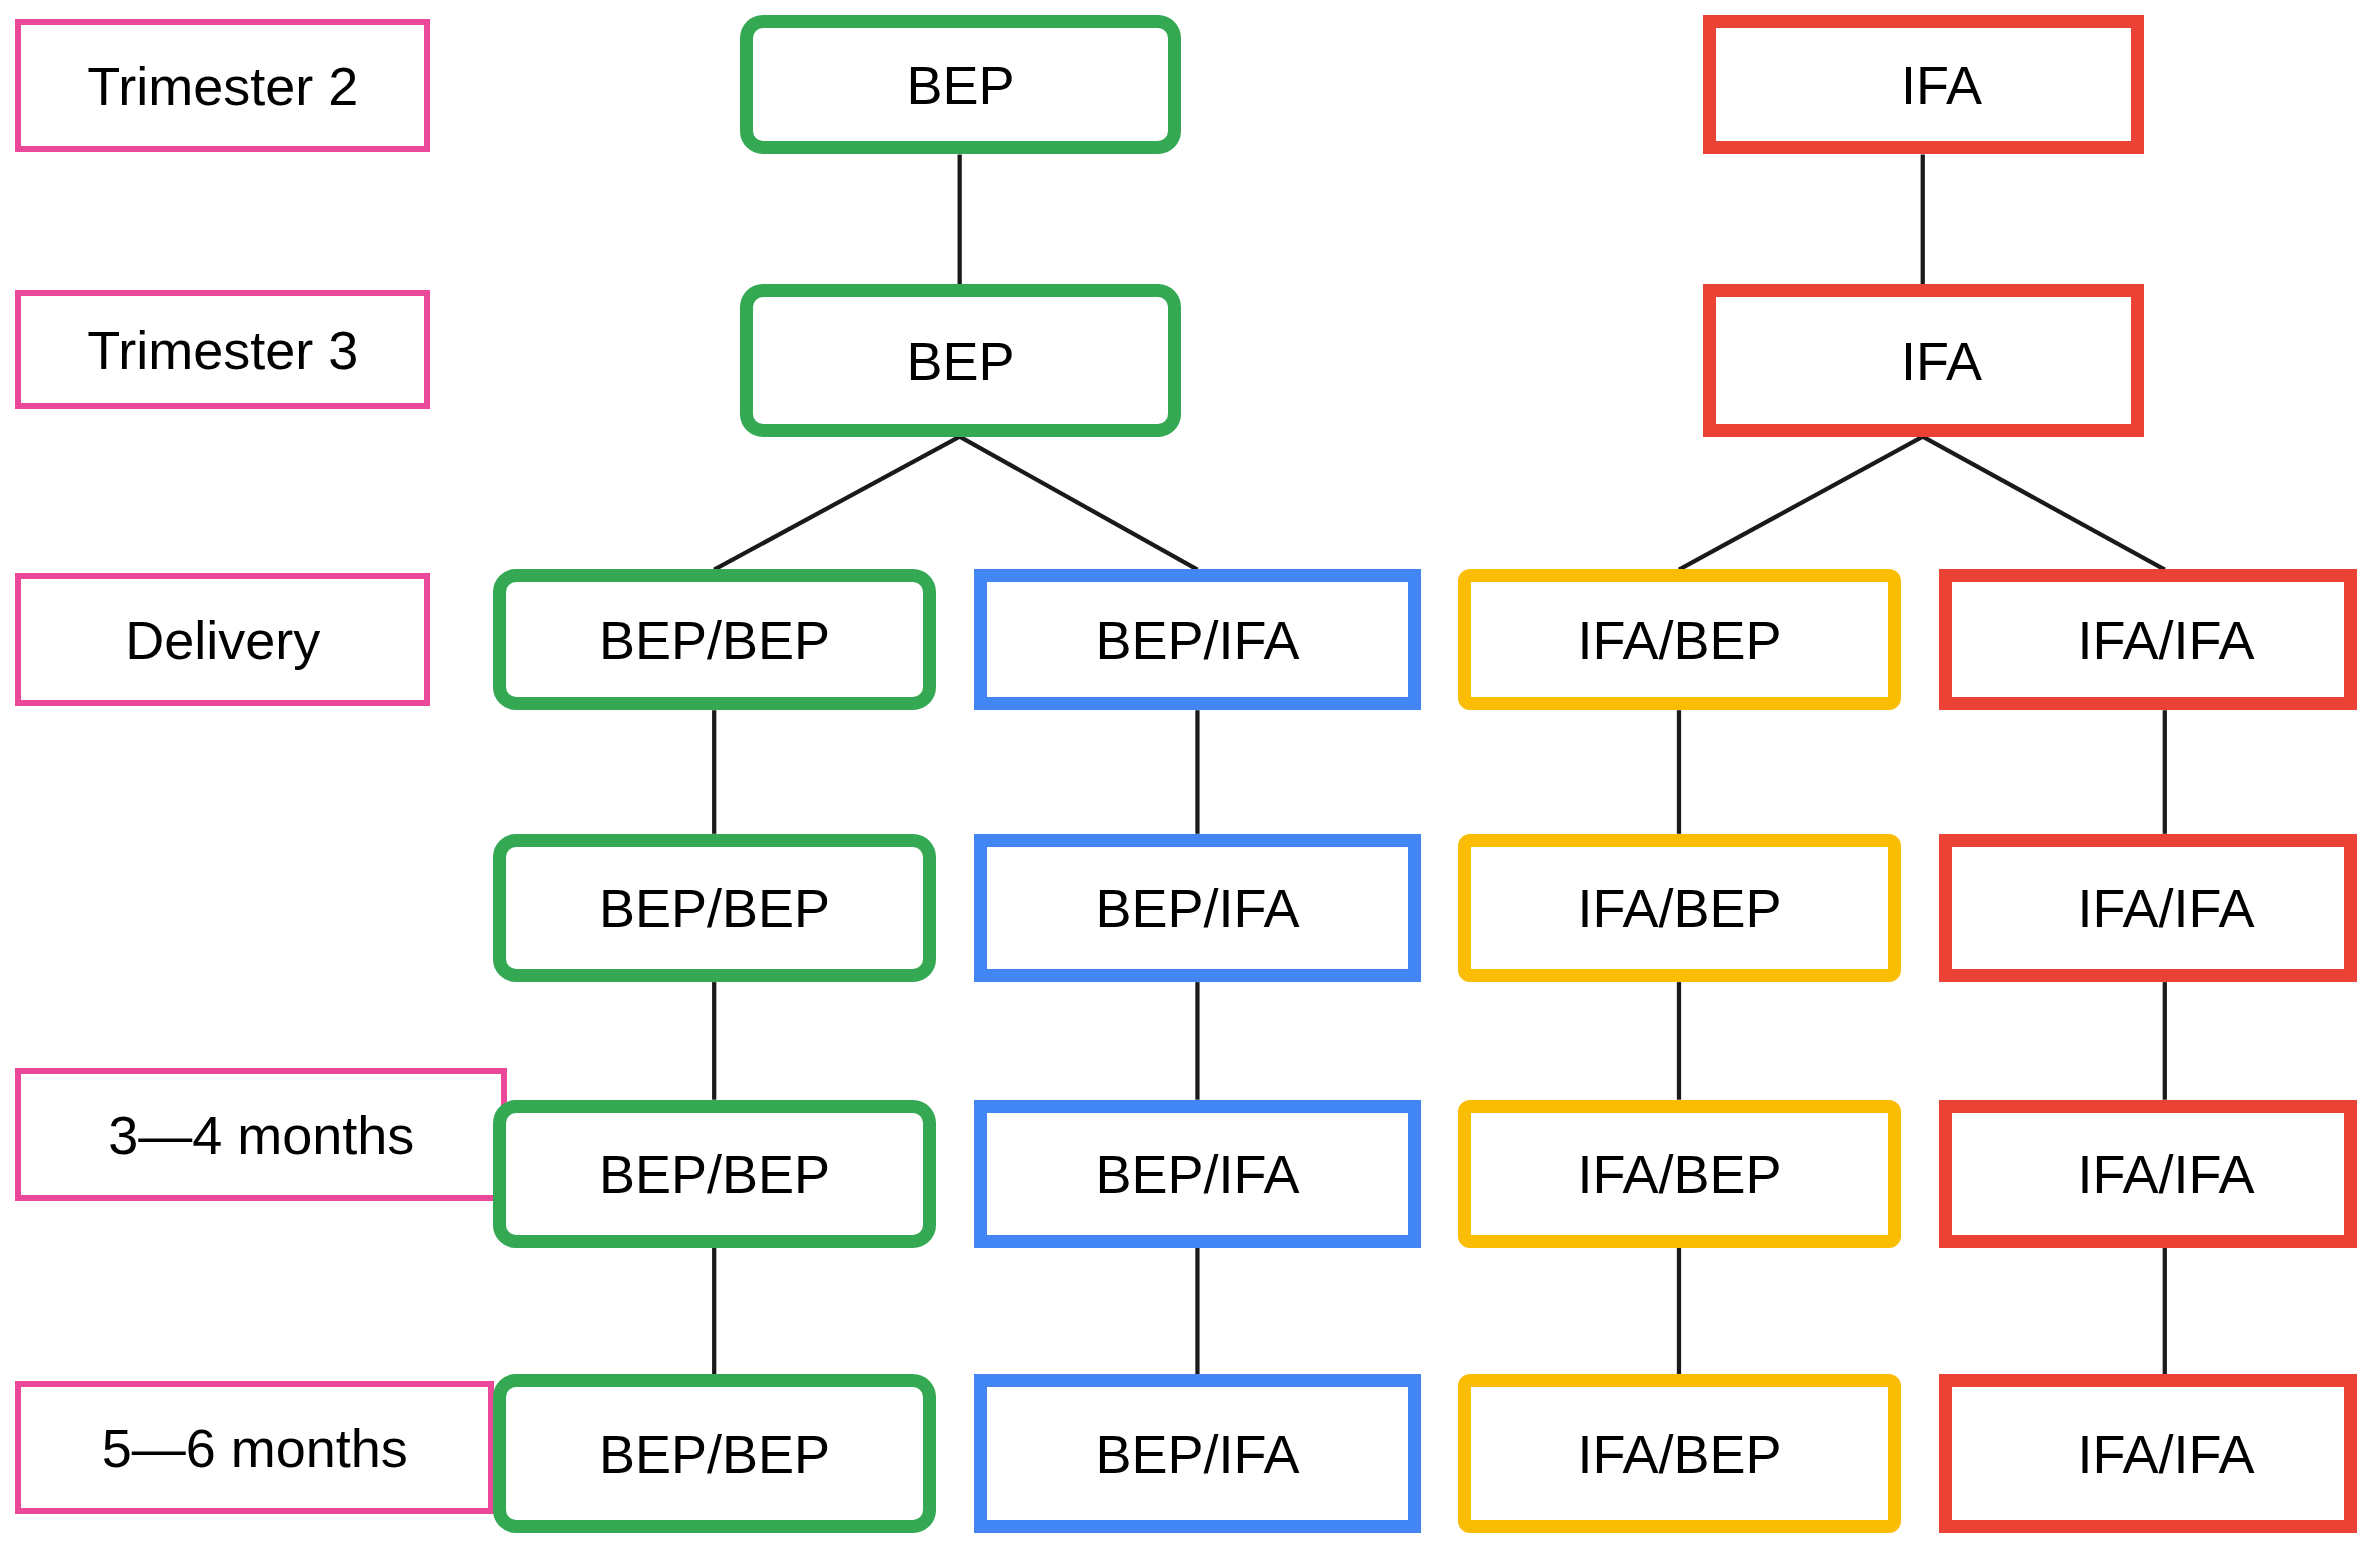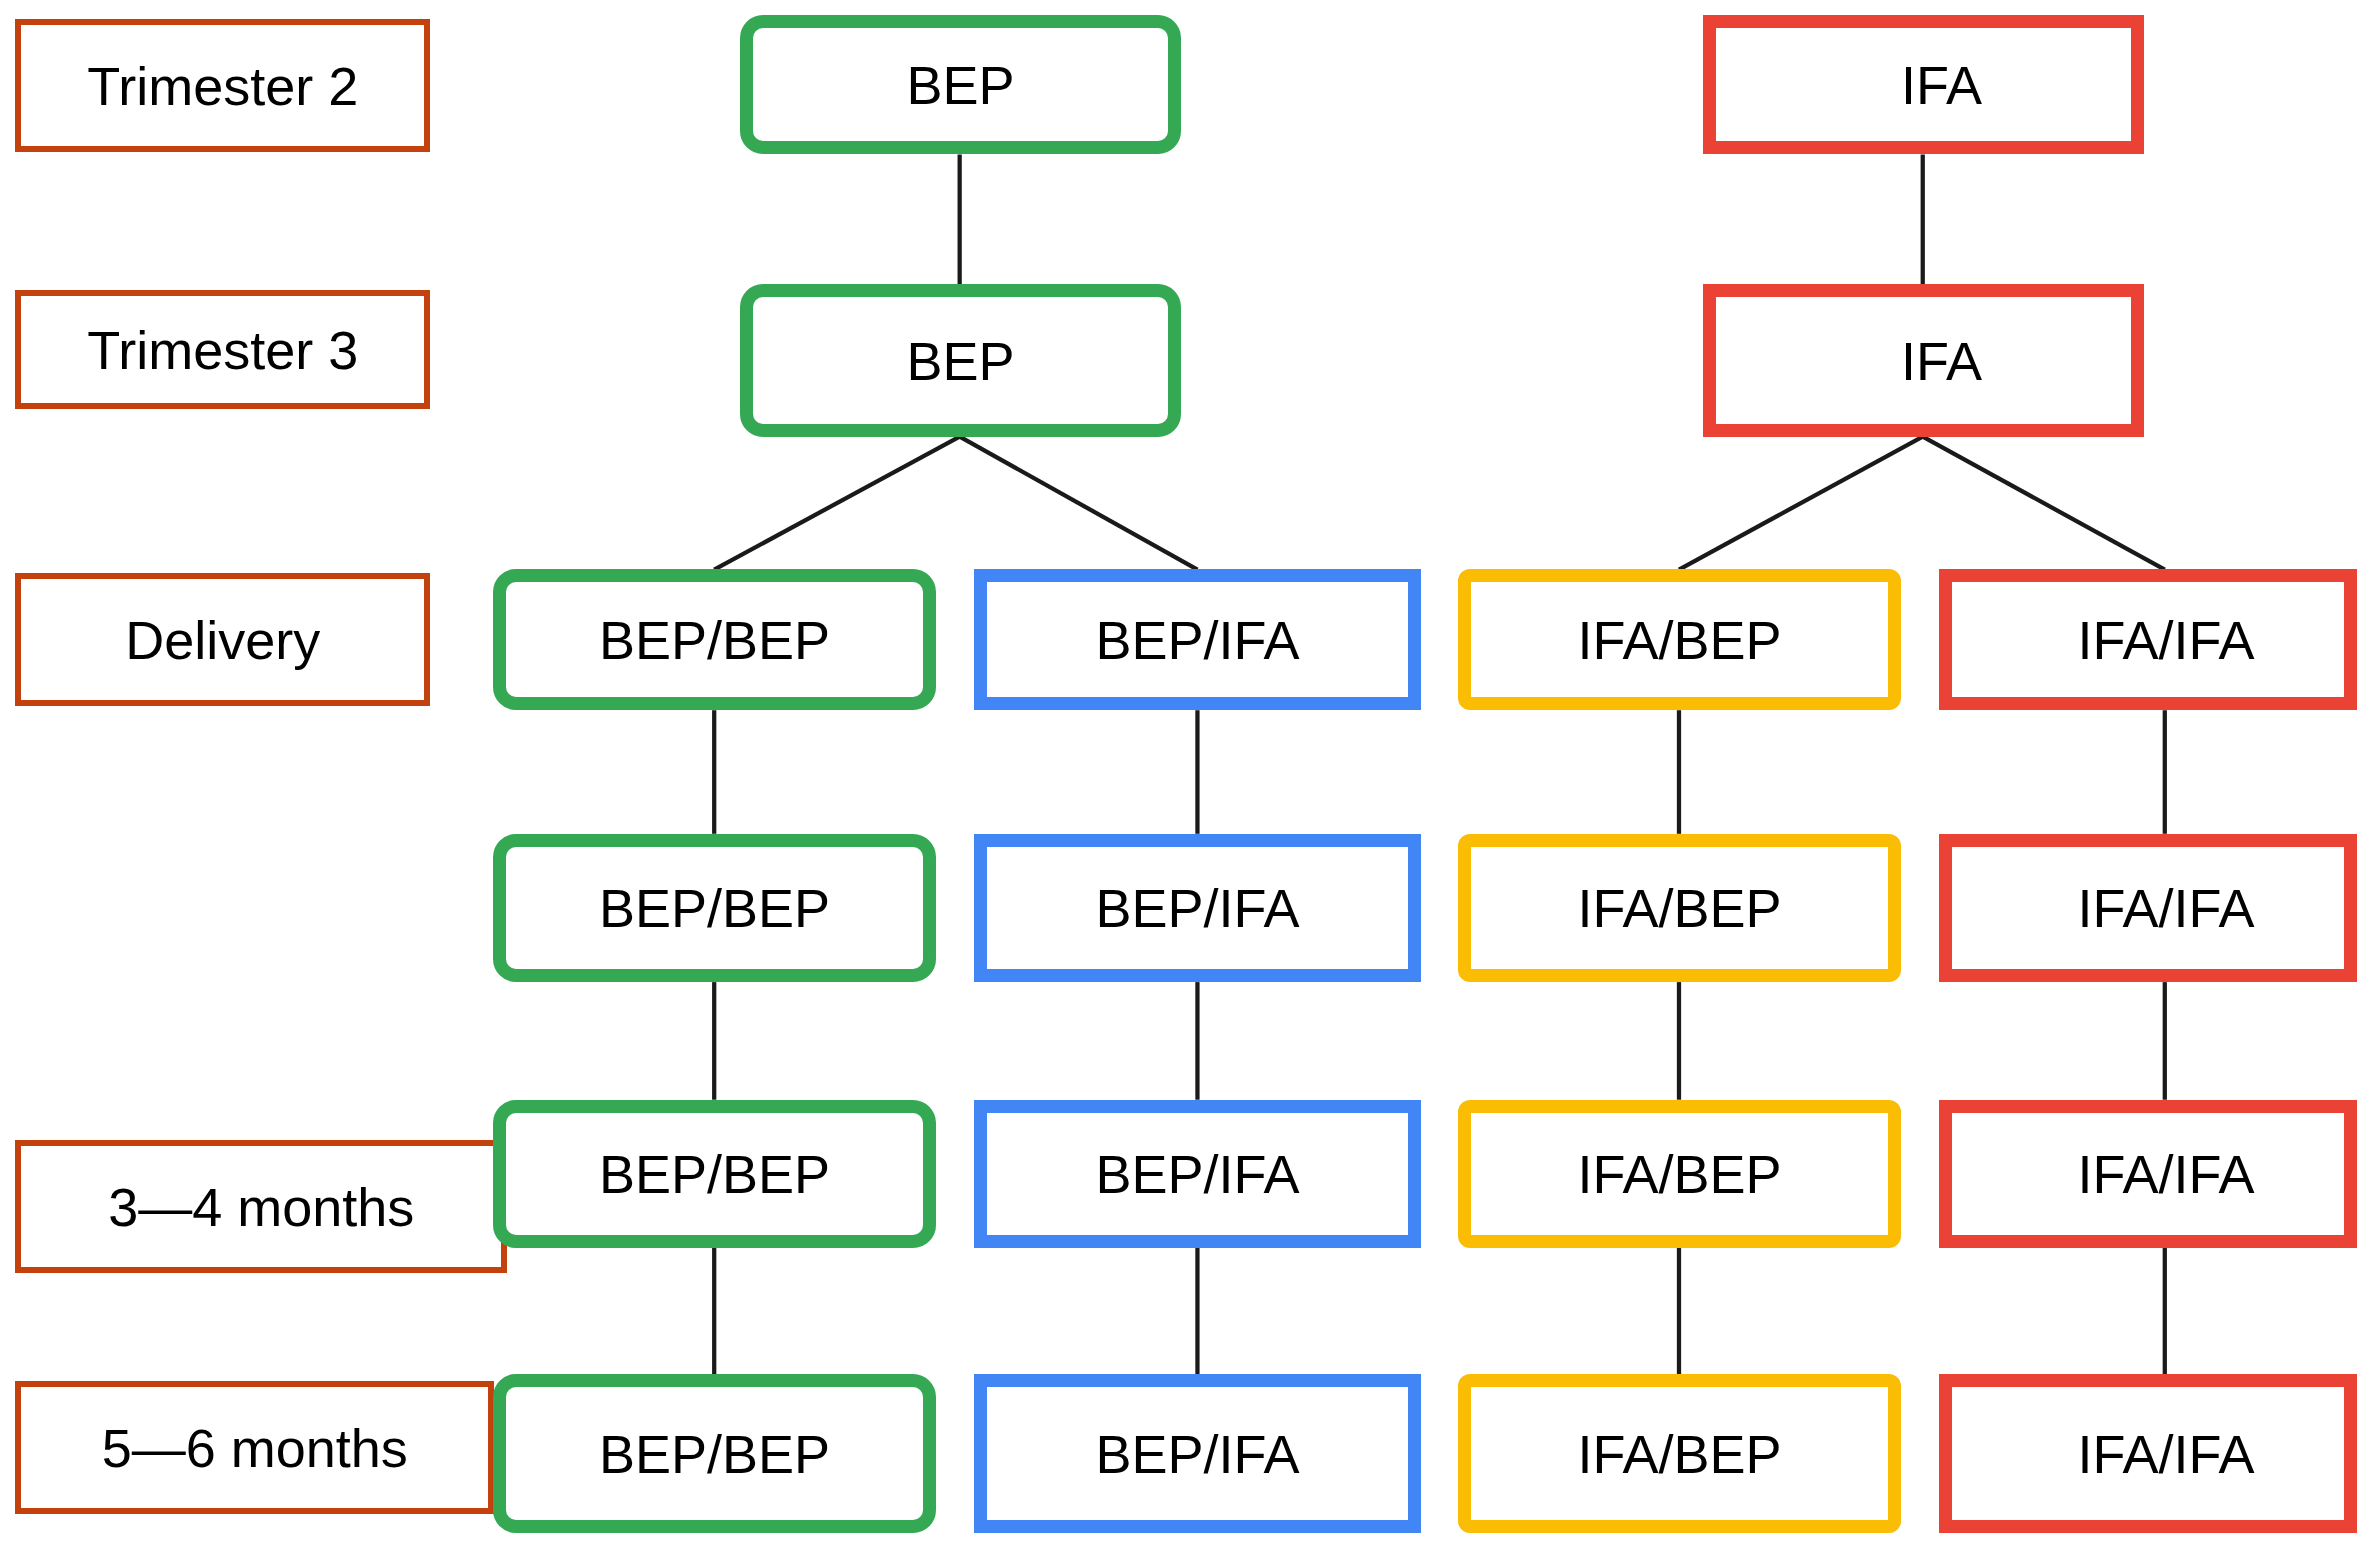--- a/index.html
+++ b/index.html
@@ -30,21 +30,21 @@
     box-sizing: border-box;
     background: #ffffff;
     display: flex;
     align-items: center;
     justify-content: center;
     text-align: center;
     color: #000000;
     line-height: 1;
   }
   .stage-label {
-    border: 6px solid #c2410c;
+    border: 6px solid #ec4899;
     font-size: 54px;
   }
   .tree-node {
     border-style: solid;
     font-size: 54px;
   }
   .tree-node.green  { border-color: #34A853; border-radius: 23px; }
   .tree-node.blue   { border-color: #4285F4; }
   .tree-node.yellow { border-color: #FBBC04; border-radius: 12px; }
   .tree-node.red    { border-color: #EA4335; padding-left: 36px; }
@@ -84,21 +84,21 @@
     </g>
   </svg>
 
   <div class="node stage-label" style="left:15.3px; top:19px; width:415px; height:133px;">Trimester 2</div>
 
   <div class="node stage-label" style="left:15.3px; top:290px; width:415px; height:119px;">Trimester 3</div>
 
   <div class="node stage-label" style="left:15.3px; top:573px; width:415px; height:133px;">Delivery</div>
 
 
-  <div class="node stage-label" style="left:15.3px; top:1140px; width:492px; height:133px;">3—4 months</div>
+  <div class="node stage-label" style="left:15.3px; top:1068px; width:492px; height:133px;">3—4 months</div>
 
   <div class="node stage-label" style="left:15.3px; top:1381px; width:479px; height:133px;">5—6 months</div>
 
   <div class="node tree-node green w-col1" style="left:740px; top:15.3px; width:441px; height:139px;">BEP</div>
 
   <div class="node tree-node red w-col1" style="left:1703px; top:15.3px; width:441px; height:139px;">IFA</div>
 
   <div class="node tree-node green w-col1" style="left:740px; top:284px; width:441px; height:153px;">BEP</div>
 
   <div class="node tree-node red w-col1" style="left:1703px; top:284px; width:441px; height:153px;">IFA</div>

